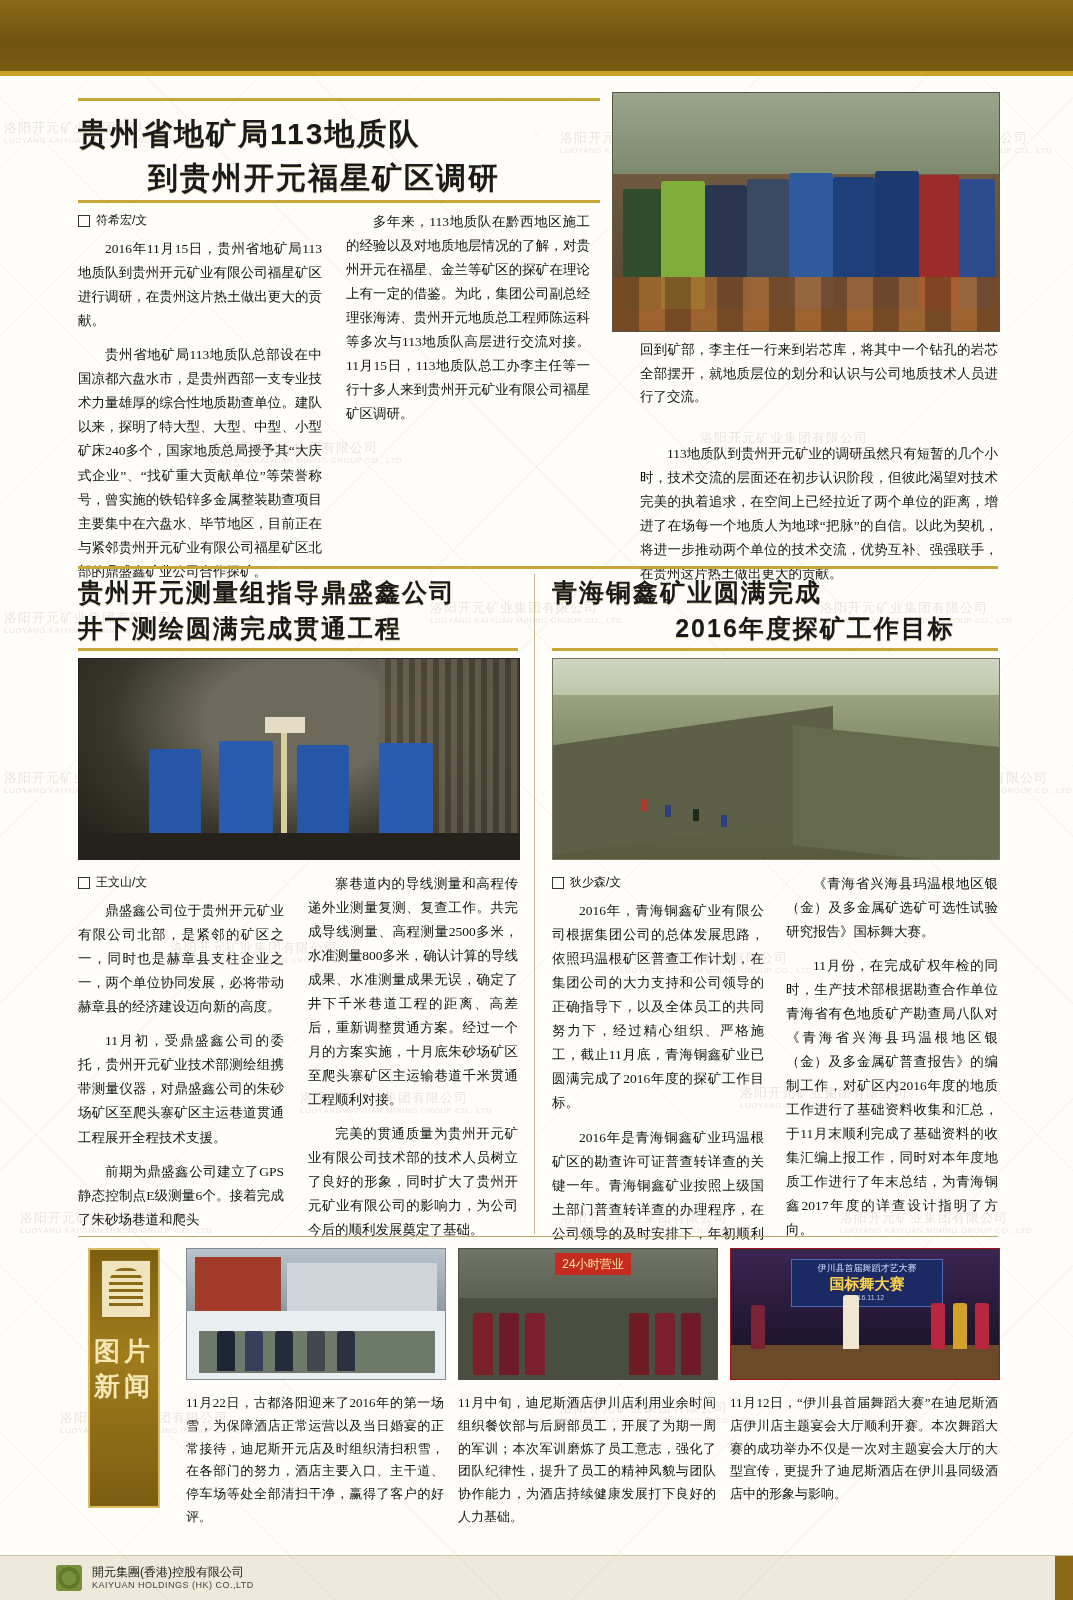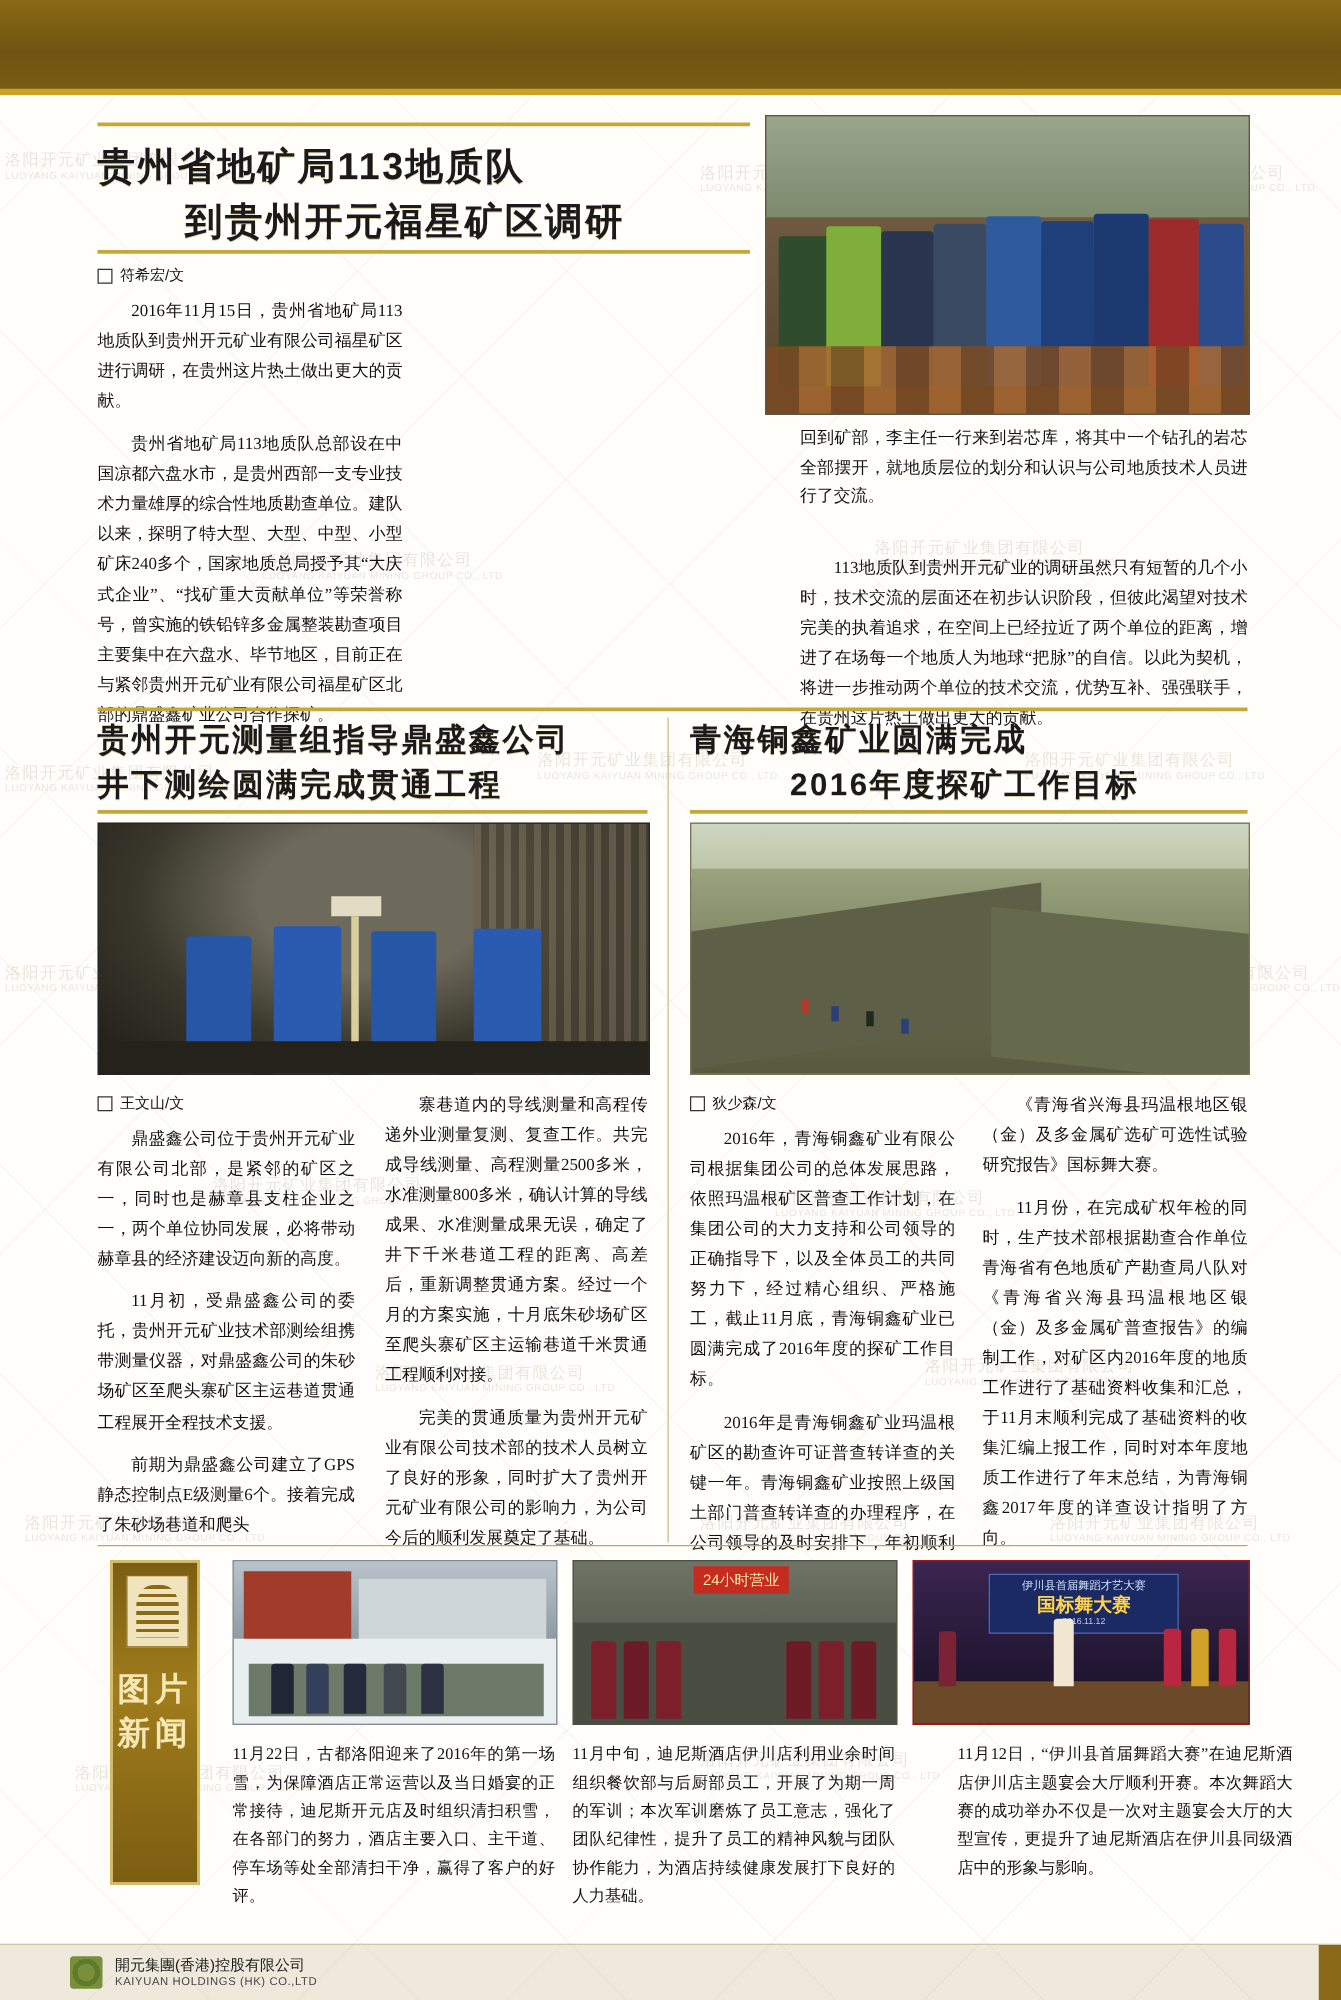--- a/index.html
+++ b/index.html
@@ -229,20 +229,21 @@
 
     <div class="cap" style="left:640px;top:262px;width:358px;">回到矿部，李主任一行来到岩芯库，将其中一个钻孔的岩芯全部摆开，就地质层位的划分和认识与公司地质技术人员进行了交流。</div>
 
     <div class="col" style="left:78px;top:134px;width:244px;">
       <div class="byline"><span class="box"></span><span>符希宏/文</span></div>
       <p class="ind2">2016年11月15日，贵州省地矿局113地质队到贵州开元矿业有限公司福星矿区进行调研，在贵州这片热土做出更大的贡献。</p>
       <p class="ind2">贵州省地矿局113地质队总部设在中国凉都六盘水市，是贵州西部一支专业技术力量雄厚的综合性地质勘查单位。建队以来，探明了特大型、大型、中型、小型矿床240多个，国家地质总局授予其“大庆式企业”、“找矿重大贡献单位”等荣誉称号，曾实施的铁铅锌多金属整装勘查项目主要集中在六盘水、毕节地区，目前正在与紧邻贵州开元矿业有限公司福星矿区北部的鼎盛鑫矿业公司合作探矿。</p>
     </div>
 
     <div class="col" style="left:346px;top:134px;width:244px;">
+      <p class="ind2">多年来，113地质队在黔西地区施工的经验以及对地质地层情况的了解，对贵州开元在福星、金兰等矿区的探矿在理论上有一定的借鉴。为此，集团公司副总经理张海涛、贵州开元地质总工程师陈运科等多次与113地质队高层进行交流对接。11月15日，113地质队总工办李主任等一行十多人来到贵州开元矿业有限公司福星矿区调研。</p>
     </div>
 
     <div class="col" style="left:640px;top:366px;width:358px;">
       <p class="ind2">113地质队到贵州开元矿业的调研虽然只有短暂的几个小时，技术交流的层面还在初步认识阶段，但彼此渴望对技术完美的执着追求，在空间上已经拉近了两个单位的距离，增进了在场每一个地质人为地球“把脉”的自信。以此为契机，将进一步推动两个单位的技术交流，优势互补、强强联手，在贵州这片热土做出更大的贡献。</p>
     </div>
 
     <div class="divider" style="left:78px;top:490px;width:920px;"></div>
 
     <div style="position:absolute;left:78px;top:498px;width:440px;">
       <div class="hl" style="font-size:25px;">贵州开元测量组指导鼎盛鑫公司</div>
@@ -270,21 +271,21 @@
     </div>
     <div class="col" style="left:308px;top:796px;width:210px;">
       <p class="ind2">寨巷道内的导线测量和高程传递外业测量复测、复查工作。共完成导线测量、高程测量2500多米，水准测量800多米，确认计算的导线成果、水准测量成果无误，确定了井下千米巷道工程的距离、高差后，重新调整贯通方案。经过一个月的方案实施，十月底朱砂场矿区至爬头寨矿区主运输巷道千米贯通工程顺利对接。</p>
       <p class="ind2">完美的贯通质量为贵州开元矿业有限公司技术部的技术人员树立了良好的形象，同时扩大了贵州开元矿业有限公司的影响力，为公司今后的顺利发展奠定了基础。</p>
     </div>
 
     <div class="vdiv" style="left:534px;top:498px;height:660px;"></div>
 
     <div style="position:absolute;left:552px;top:498px;width:446px;">
       <div class="hl" style="font-size:25px;">青海铜鑫矿业圆满完成</div>
-      <div class="hl ind" style="font-size:25px;margin-left:80px;">2016年度探矿工作目标</div>
+      <div class="hl ind" style="font-size:25px;margin-left:80px;text-align:center;">2016年度探矿工作目标</div>
     </div>
     <div class="rule-gold" style="left:552px;top:572px;width:446px;"></div>
 
     <div class="photo" style="left:552px;top:582px;width:446px;height:200px;background:#8a8c6a;">
       <div style="position:absolute;left:0;top:0;width:100%;height:22%;background:linear-gradient(180deg,#cfd6c2,#b9c2a3);"></div>
       <div style="position:absolute;left:0;top:18%;width:100%;height:34%;background:linear-gradient(180deg,#9aa27e,#7e8763);"></div>
       <div style="position:absolute;left:0;top:46%;width:100%;height:54%;background:linear-gradient(180deg,#6e6f52,#575a3f);"></div>
       <div style="position:absolute;left:-20px;top:34%;width:300px;height:110px;background:#5d6046;transform:skewY(-8deg);"></div>
       <div style="position:absolute;left:240px;top:40%;width:260px;height:120px;background:#666a4c;transform:skewY(6deg);"></div>
       <div style="position:absolute;left:88px;top:140px;width:6px;height:12px;background:#b03a2e;"></div>
@@ -344,21 +345,21 @@
       <div style="position:absolute;left:0;bottom:0;width:100%;height:34px;background:#6b4a2a;"></div>
       <div class="fig" style="left:112px;bottom:30px;width:16px;height:54px;background:#f0e6d2;"></div>
       <div class="fig" style="left:200px;bottom:30px;width:14px;height:46px;background:#b8273f;"></div>
       <div class="fig" style="left:222px;bottom:30px;width:14px;height:46px;background:#d1a12a;"></div>
       <div class="fig" style="left:244px;bottom:30px;width:14px;height:46px;background:#b8273f;"></div>
       <div class="fig" style="left:20px;bottom:30px;width:14px;height:44px;background:#7a2336;"></div>
     </div>
 
     <div class="cap" style="left:186px;top:1316px;width:258px;font-size:13px;">11月22日，古都洛阳迎来了2016年的第一场雪，为保障酒店正常运营以及当日婚宴的正常接待，迪尼斯开元店及时组织清扫积雪，在各部门的努力，酒店主要入口、主干道、停车场等处全部清扫干净，赢得了客户的好评。</div>
     <div class="cap" style="left:458px;top:1316px;width:258px;font-size:13px;">11月中旬，迪尼斯酒店伊川店利用业余时间组织餐饮部与后厨部员工，开展了为期一周的军训；本次军训磨炼了员工意志，强化了团队纪律性，提升了员工的精神风貌与团队协作能力，为酒店持续健康发展打下良好的人力基础。</div>
-    <div class="cap" style="left:766px;top:1316px;width:268px;font-size:13px;">11月12日，“伊川县首届舞蹈大赛”在迪尼斯酒店伊川店主题宴会大厅顺利开赛。本次舞蹈大赛的成功举办不仅是一次对主题宴会大厅的大型宣传，更提升了迪尼斯酒店在伊川县同级酒店中的形象与影响。</div>
+    <div class="cap" style="left:730px;top:1316px;width:268px;font-size:13px;">11月12日，“伊川县首届舞蹈大赛”在迪尼斯酒店伊川店主题宴会大厅顺利开赛。本次舞蹈大赛的成功举办不仅是一次对主题宴会大厅的大型宣传，更提升了迪尼斯酒店在伊川县同级酒店中的形象与影响。</div>
 
   </div>
 
   <div class="footer">
     <div class="logo"></div>
     <div class="f-cn">開元集團(香港)控股有限公司</div>
     <div class="f-en">KAIYUAN HOLDINGS (HK) CO.,LTD</div>
     <div class="pagebar"></div>
   </div>
 

